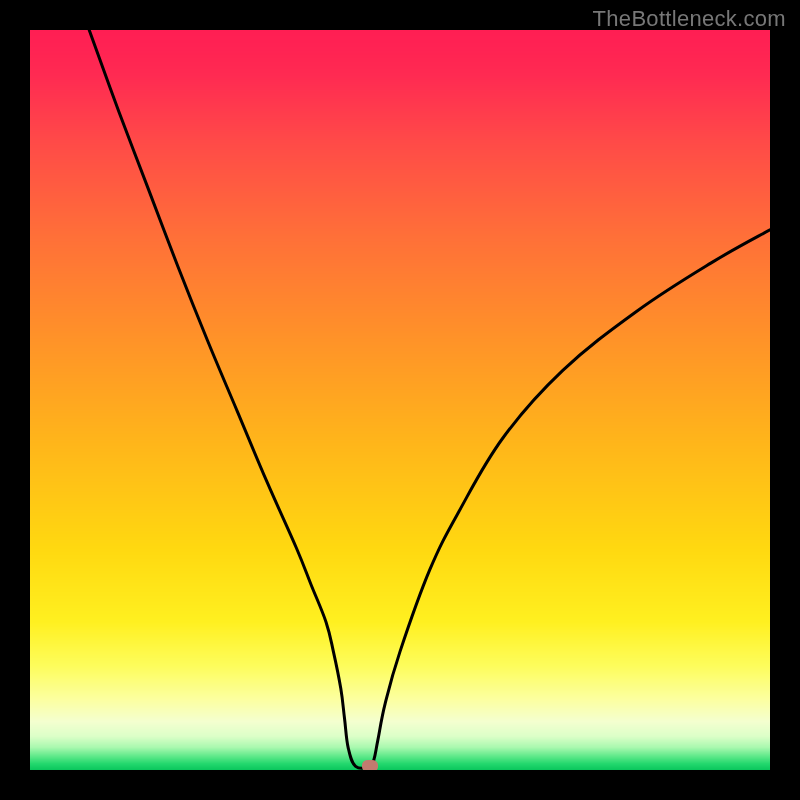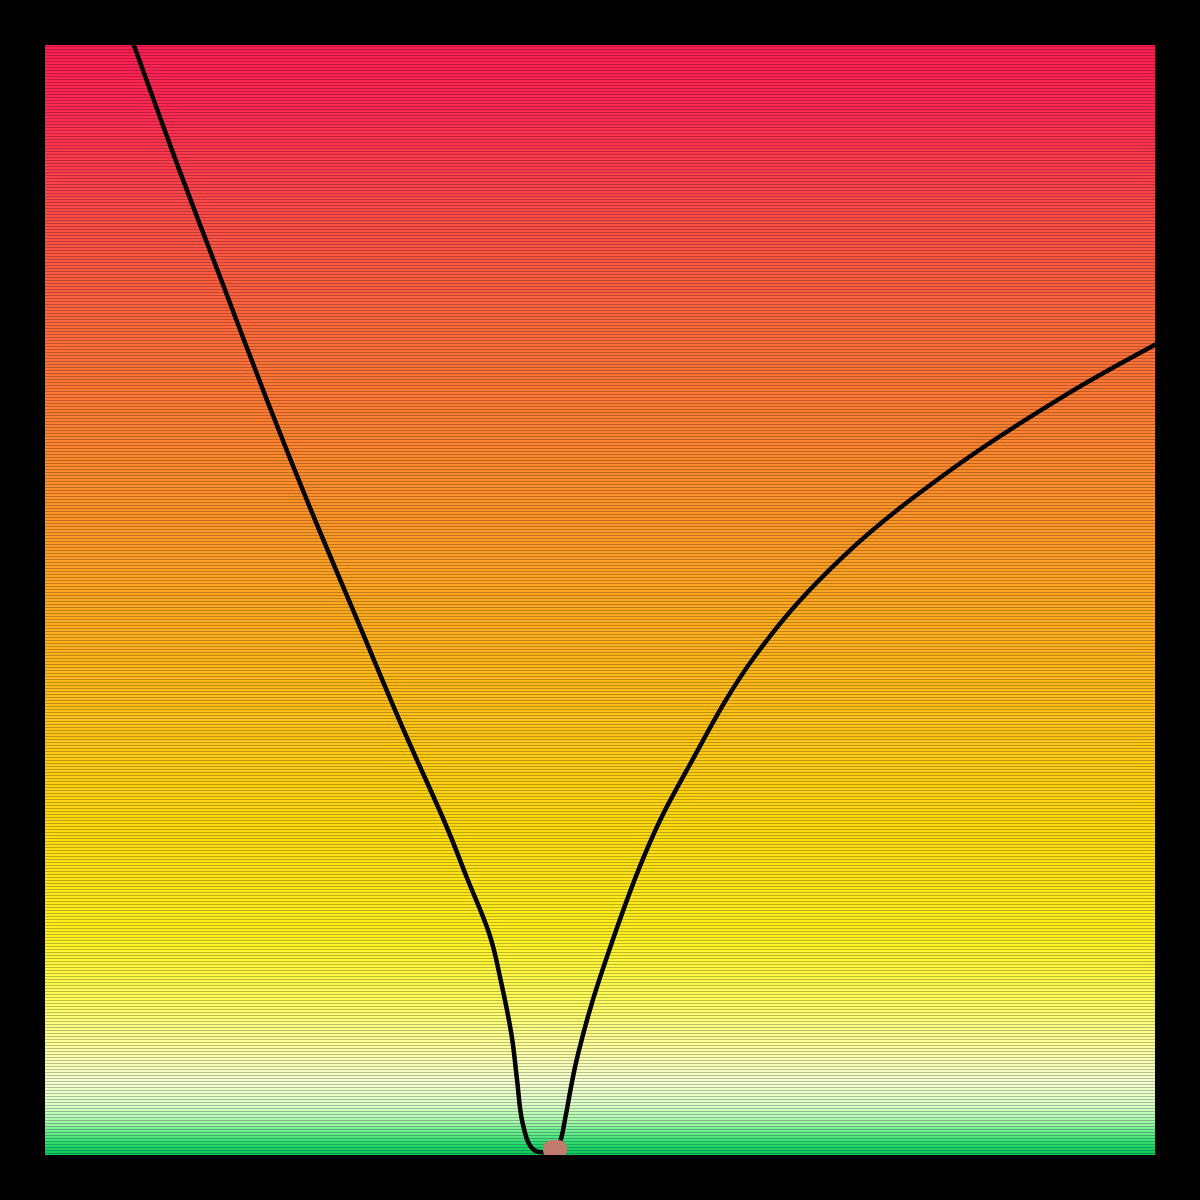--- a/index.html
+++ b/index.html
@@ -58,20 +58,21 @@
     height: 12px;
     border-radius: 6px / 5px;
     background: #c27b6f;
     transform: translate(-50%, -50%);
   }
 </style>
 </head>
 <body>
 
 <div class="frame">
+  <div class="watermark">TheBottleneck.com</div>
 
   <div class="plot-area">
     <div class="gradient" id="gradient">
         <div class="band" style="top:0px;height:1px;background:#ff1e53"></div>
         <div class="band" style="top:1px;height:1px;background:#ff1e53"></div>
         <div class="band" style="top:2px;height:1px;background:#ff1f53"></div>
         <div class="band" style="top:3px;height:1px;background:#ff1f53"></div>
         <div class="band" style="top:4px;height:1px;background:#ff1f53"></div>
         <div class="band" style="top:5px;height:1px;background:#ff1f53"></div>
         <div class="band" style="top:6px;height:1px;background:#ff2053"></div>

